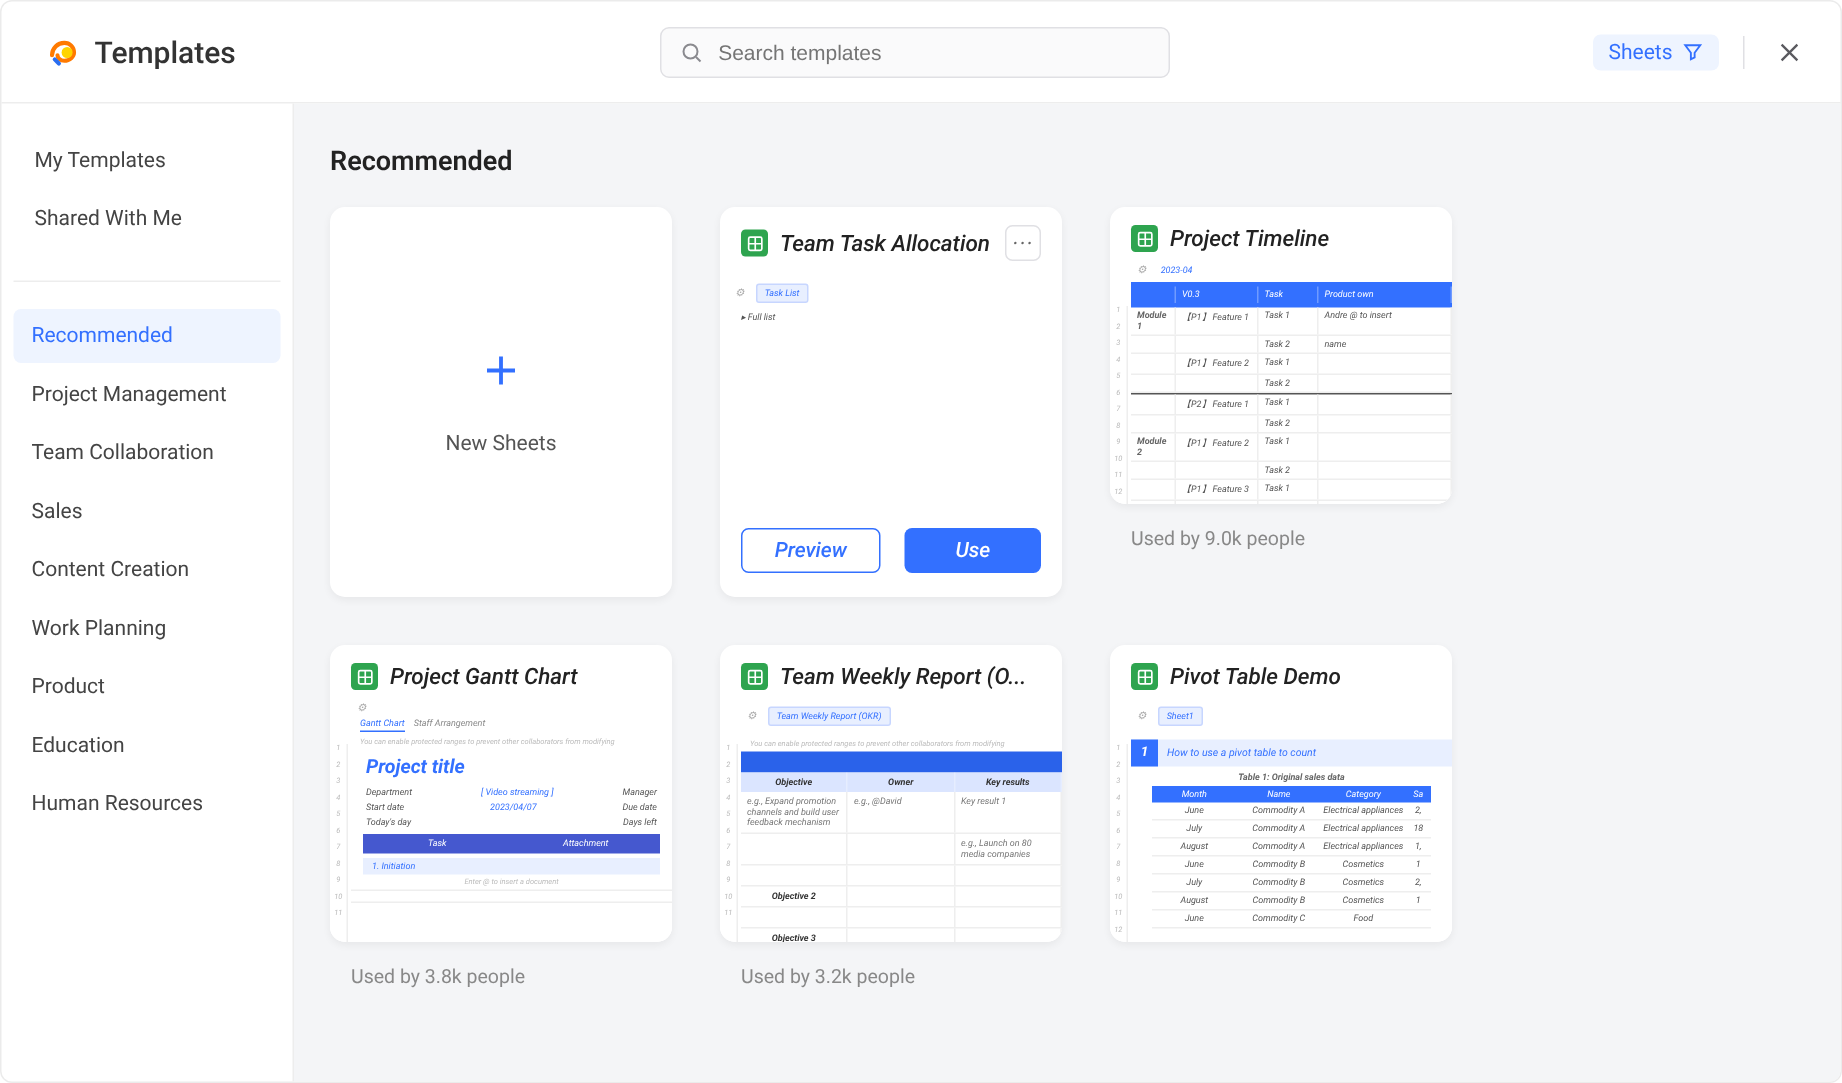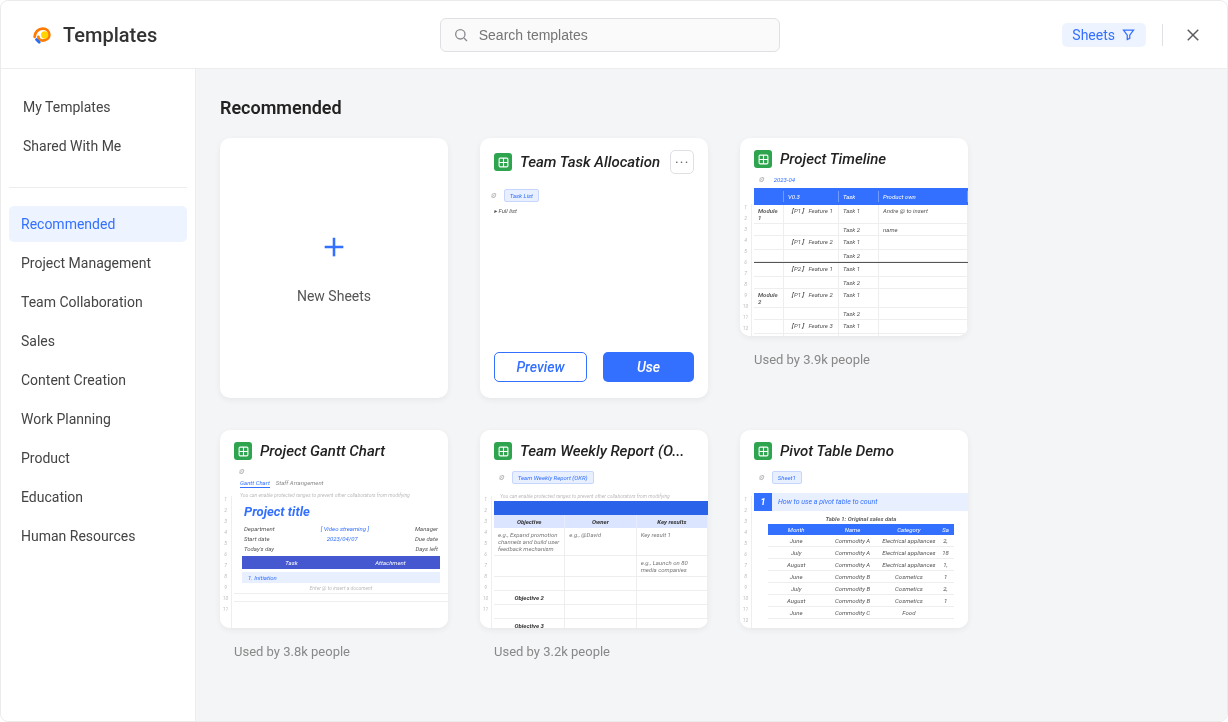--- a/index.html
+++ b/index.html
@@ -473,21 +473,21 @@
                 </div>
               <div class="mini-row">
                   <div style="width:30px"></div>
                   <div style="width:55px"></div>
                   <div style="width:40px">Task 2</div>
                   <div style="flex:1"></div>
                 </div>
               
             </div>
           </div>
-          <div class="usage">Used by 3.9k people</div>
+          <div class="usage">Used by 9.0k people</div>
         </div>
 
         <div class="card-group">
           <div class="card">
             <div class="card-head">
               <div class="sheet-icon">
                 <svg viewBox="0 0 10 10">
                     <rect x="1" y="1" width="8" height="8" rx="1" fill="none" stroke="#fff" stroke-width="1"></rect>
                     <line x1="1" y1="5" x2="9" y2="5" stroke="#fff"></line>
                     <line x1="5" y1="1" x2="5" y2="9" stroke="#fff"></line>

